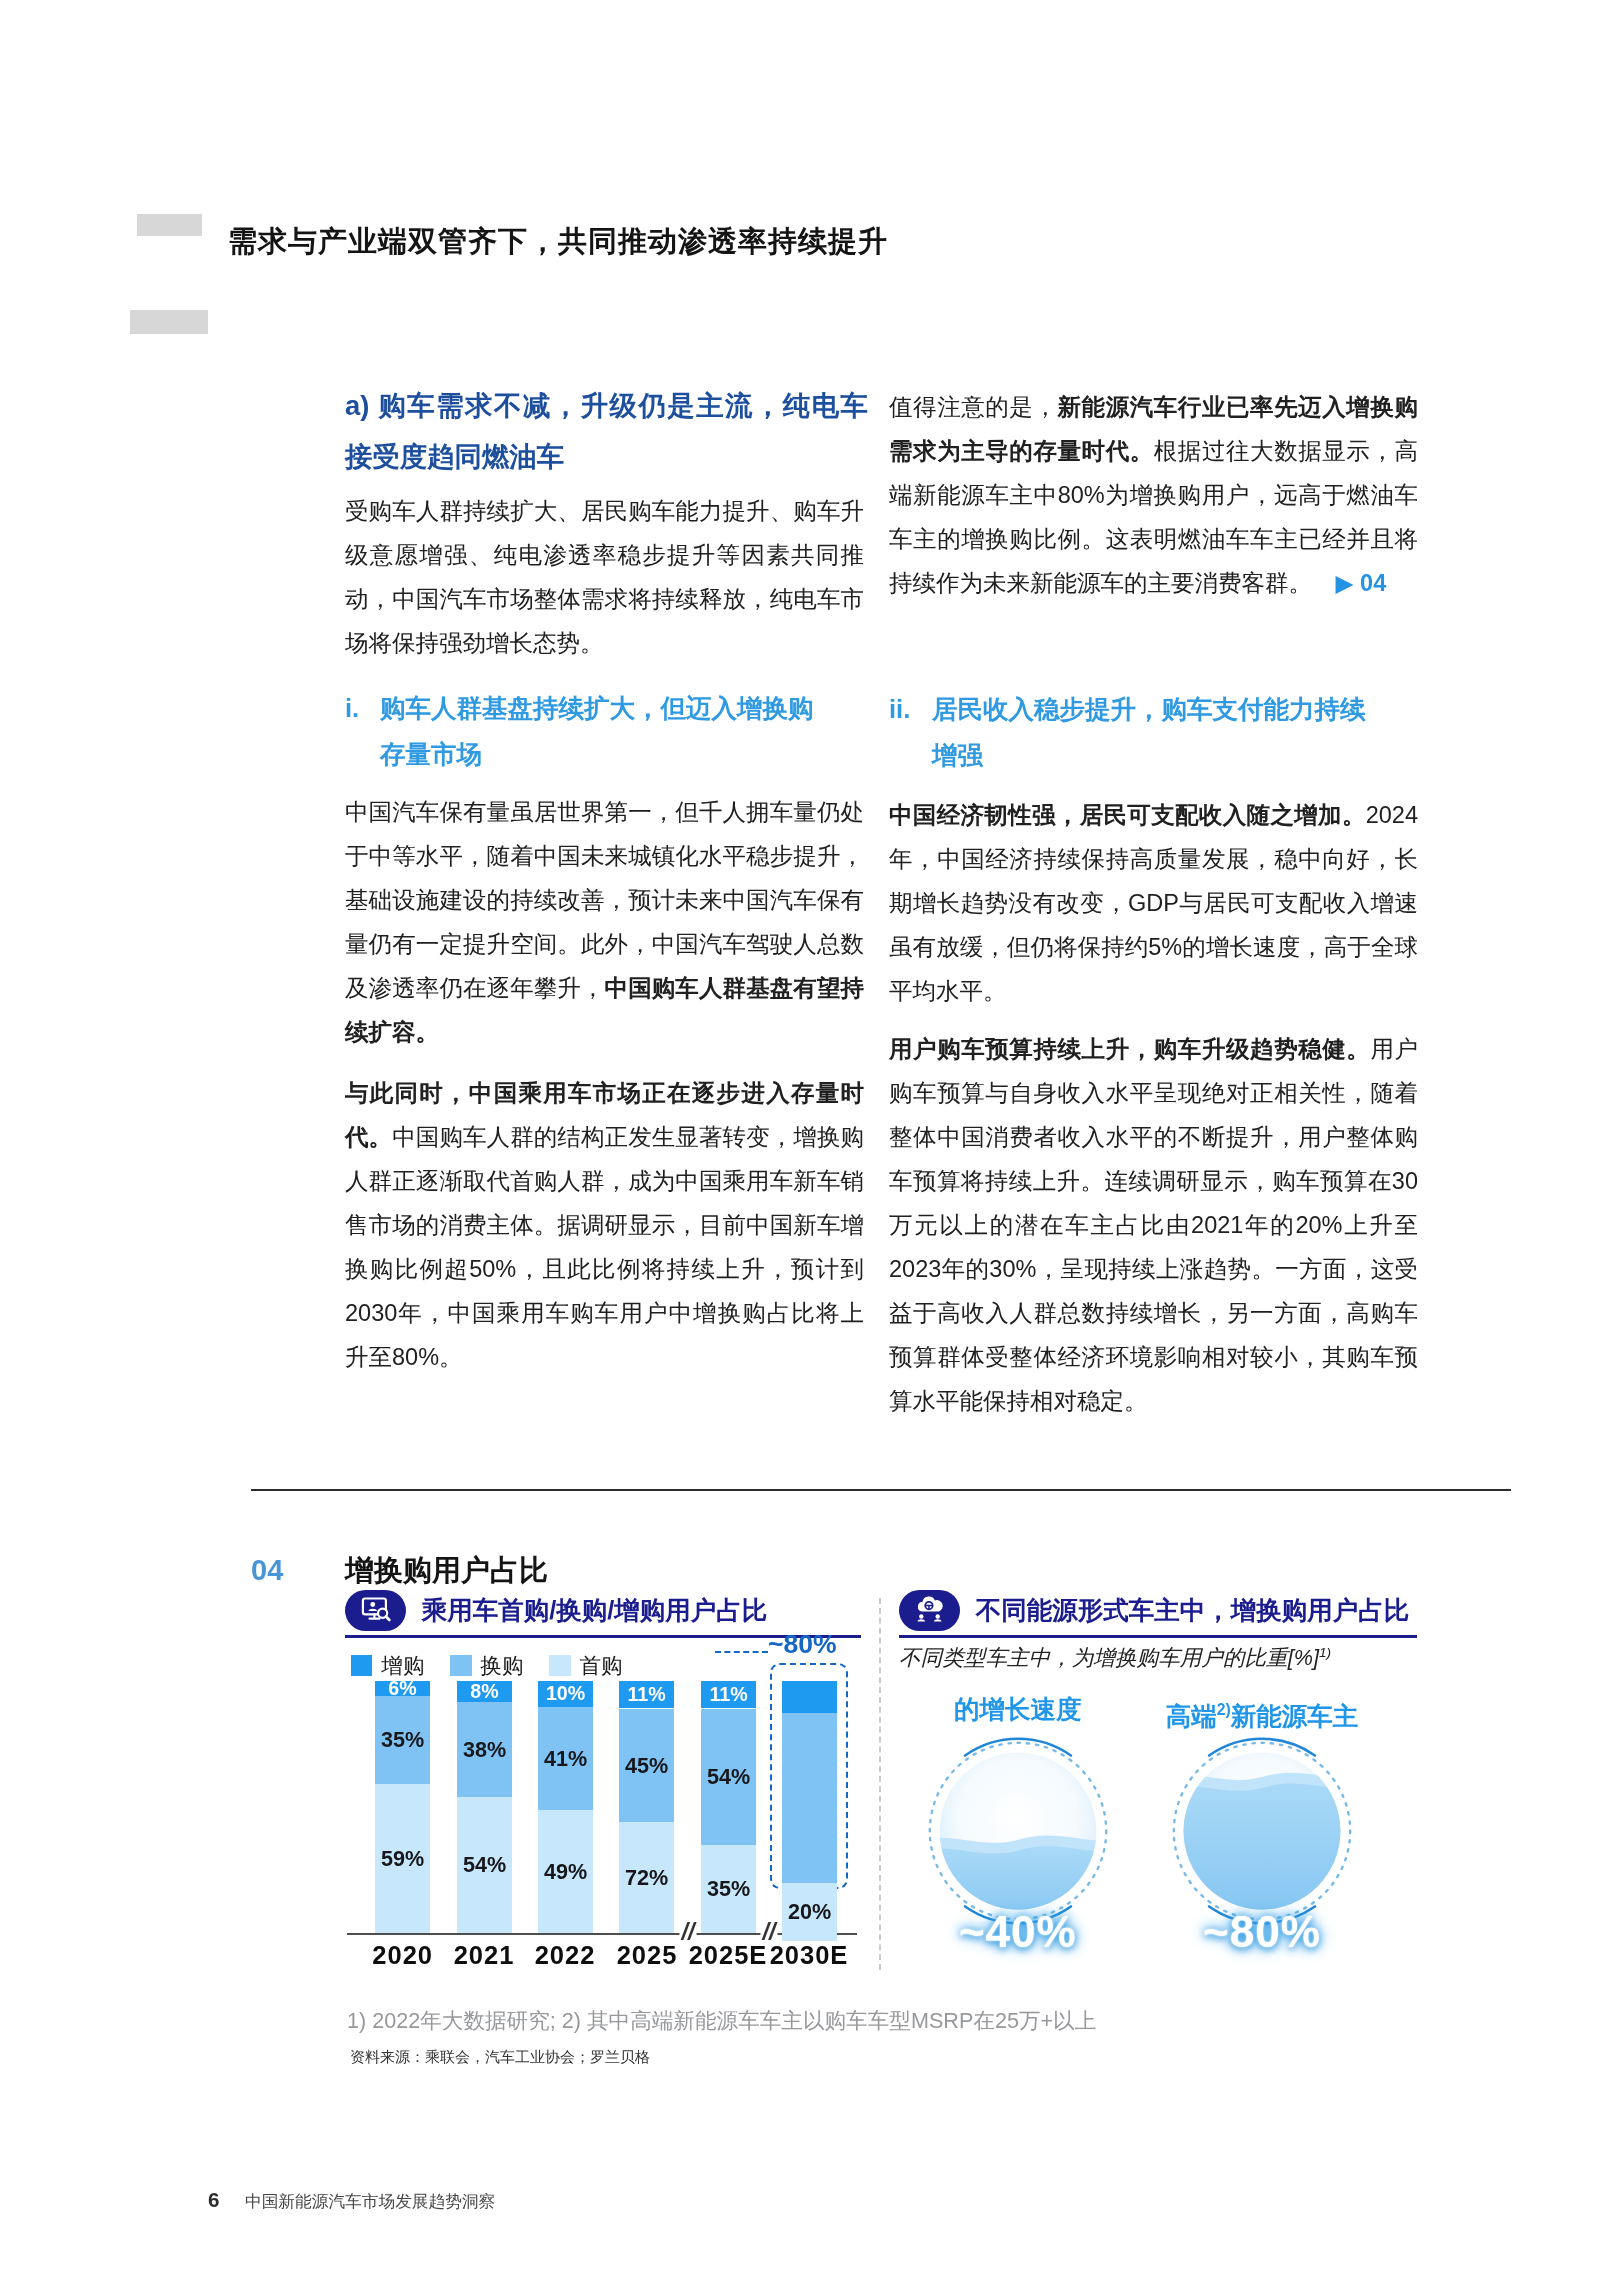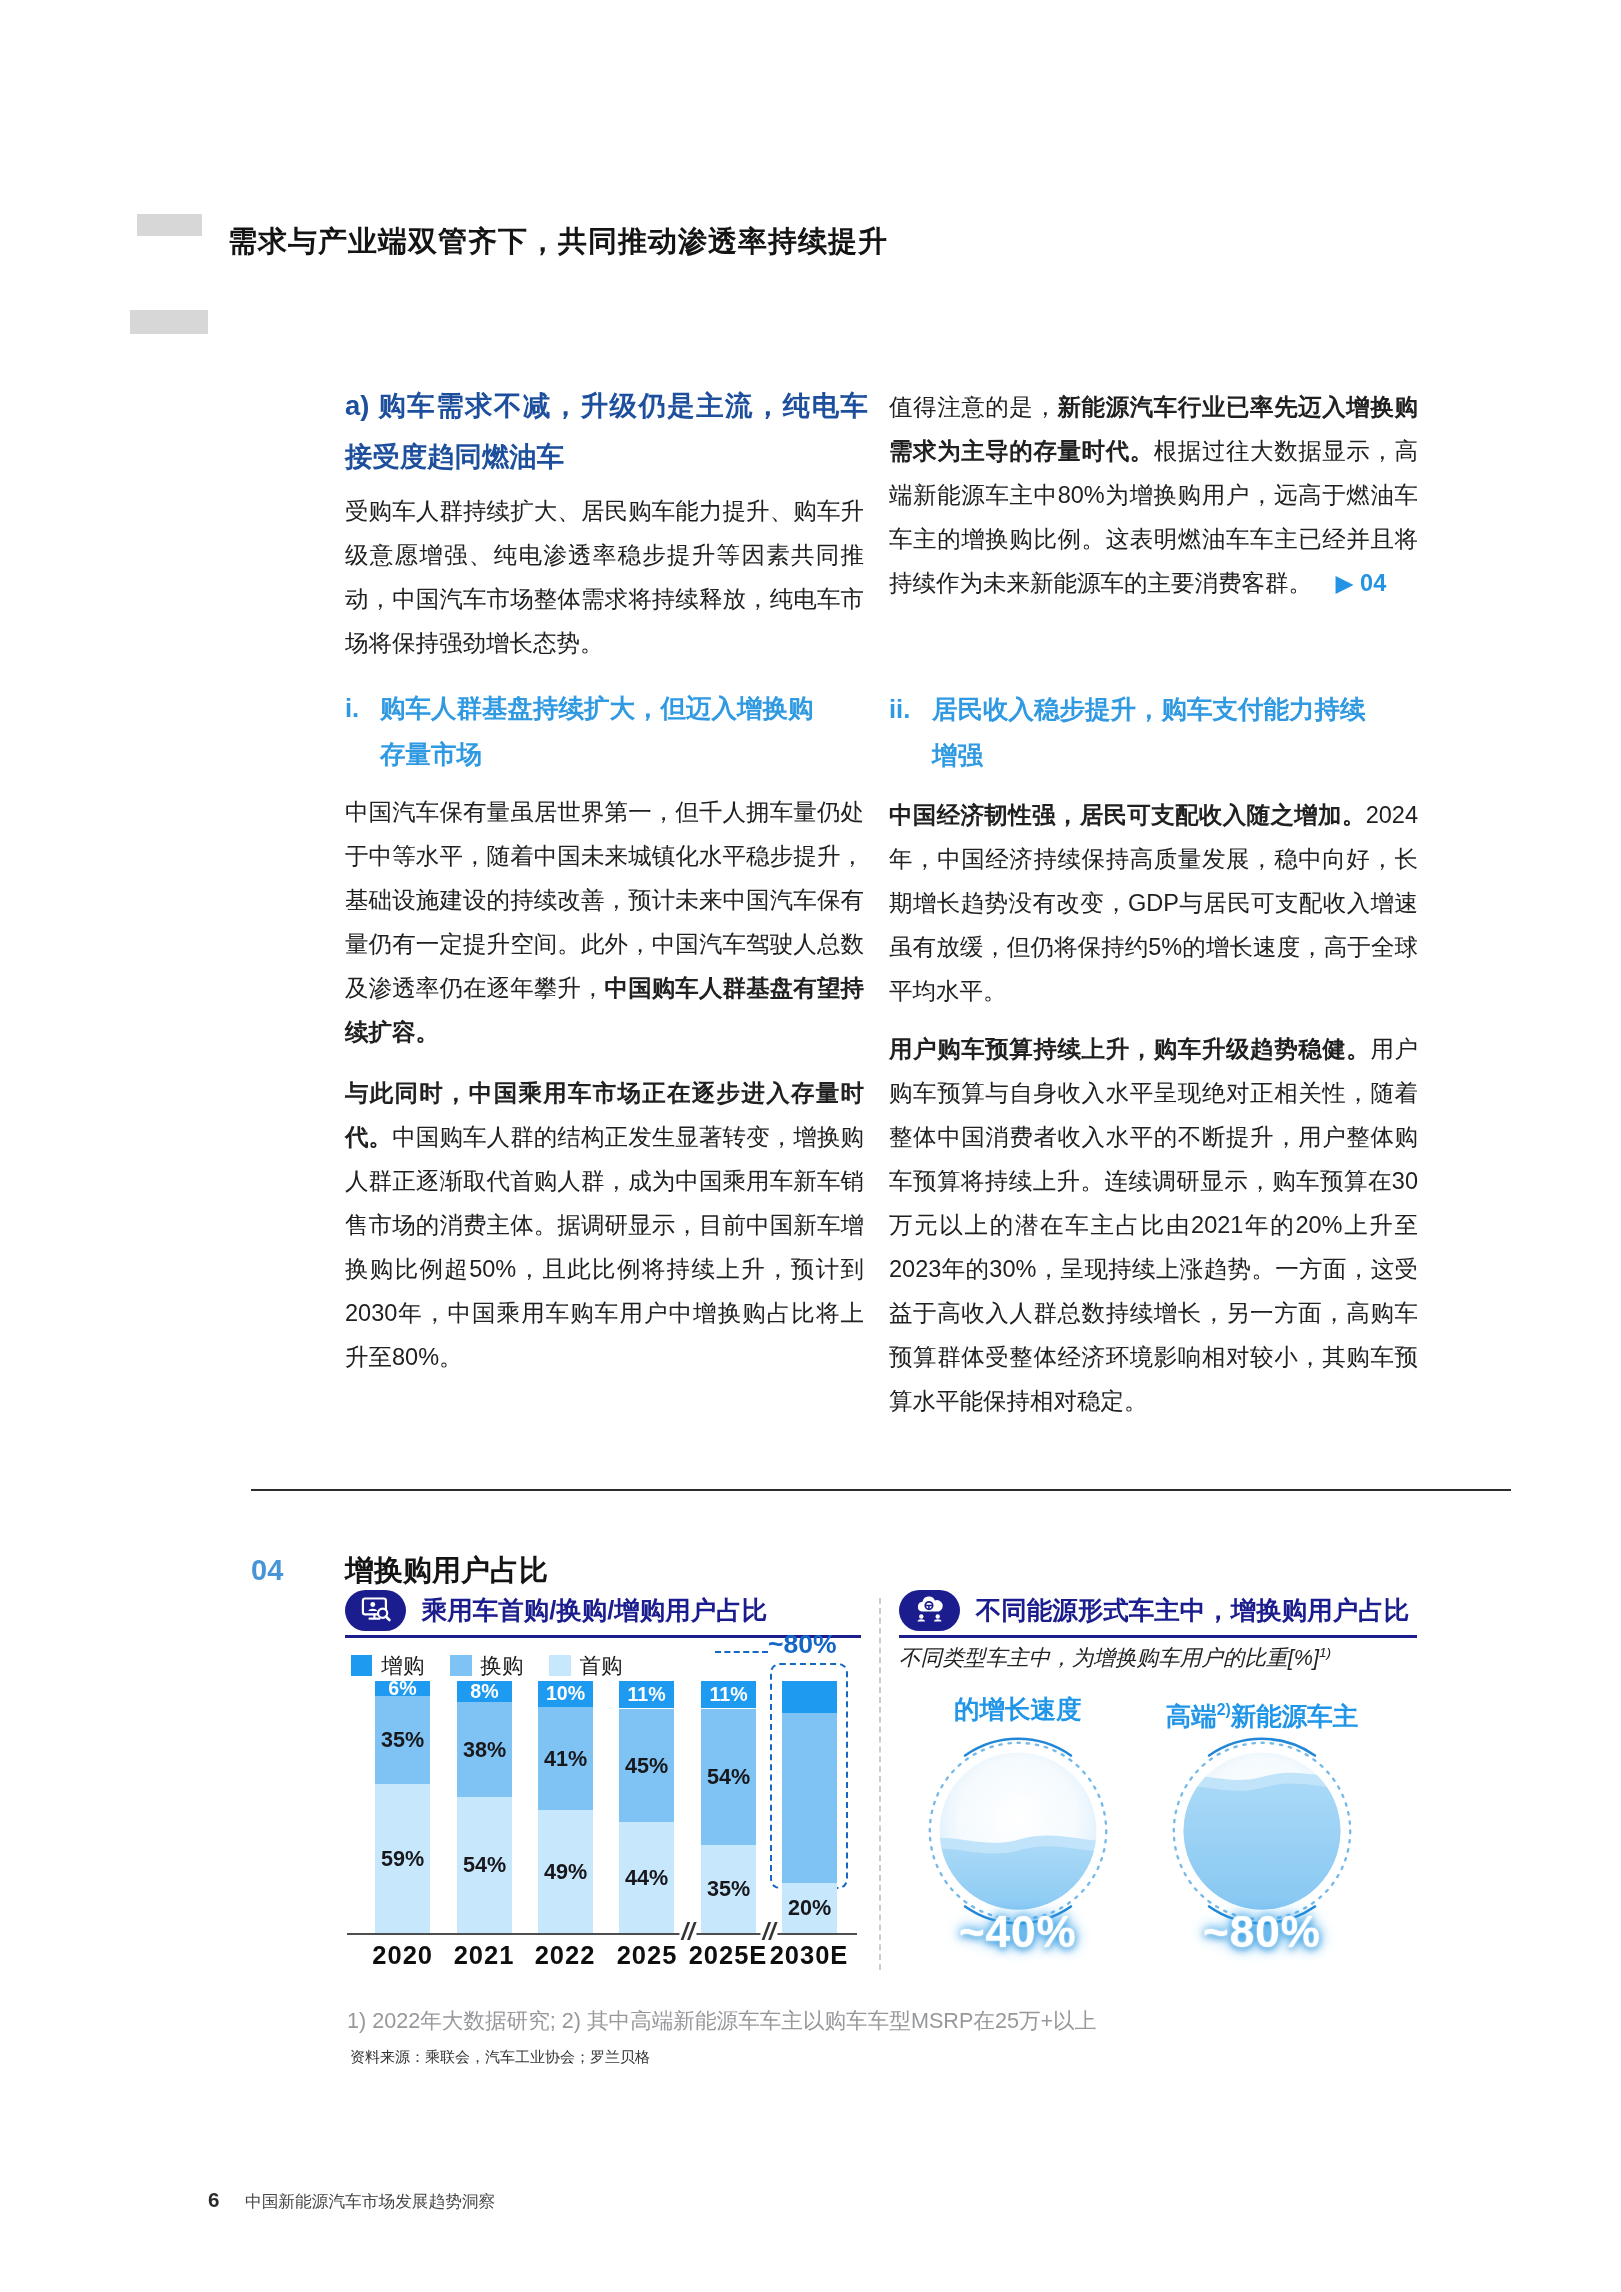--- a/index.html
+++ b/index.html
@@ -173,36 +173,36 @@
           <span class="seg-label seg-label-dark">49%</span>
         </div>
         <div class="xlabel" style="left: 179px;">2022</div>
         <div class="bar-seg" style="left: 274px; top: 91px; height: 27.4px; background: rgb(30, 154, 240);">
           <span class="seg-label seg-label-top">11%</span>
         </div>
         <div class="bar-seg" style="left: 274px; top: 119px; height: 114px; background: rgb(126, 195, 244);">
           <span class="seg-label seg-label-dark">45%</span>
         </div>
         <div class="bar-seg" style="left: 274px; top: 232px; height: 111px; background: rgb(199, 231, 252);">
-          <span class="seg-label seg-label-dark">44%</span>
+          <span class="seg-label seg-label-dark">72%</span>
         </div>
         <div class="xlabel" style="left: 261px;">2025</div>
         <div class="bar-seg" style="left: 356px; top: 91px; height: 27.4px; background: rgb(30, 154, 240);">
           <span class="seg-label seg-label-top">11%</span>
         </div>
         <div class="bar-seg" style="left: 356px; top: 119px; height: 136px; background: rgb(126, 195, 244);">
           <span class="seg-label seg-label-dark">54%</span>
         </div>
         <div class="bar-seg" style="left: 356px; top: 255px; height: 88px; background: rgb(199, 231, 252);">
           <span class="seg-label seg-label-dark">35%</span>
         </div>
         <div class="xlabel" style="left: 342px;">2025E</div>
         <div class="bar-seg" style="left: 437px; top: 91px; height: 32px; background: rgb(30, 154, 240);"></div>
         <div class="bar-seg" style="left: 437px; top: 123px; height: 170px; background: rgb(126, 195, 244);"></div>
-        <div class="bar-seg" style="left: 437px; top: 293px; height: 50px; background: rgb(199, 231, 252);">
+        <div class="bar-seg" style="left: 437px; top: 293px; height: 58px; background: rgb(199, 231, 252);">
           <span class="seg-label seg-label-dark">20%</span>
         </div>
         <div class="xlabel" style="left: 423px;">2030E</div>
         <span class="axis-break" style="left: 343px;">//</span>
         <span class="axis-break" style="left: 424px;">//</span>
       </div>
   </div>
 
   <div id="v-divider"></div>
 

